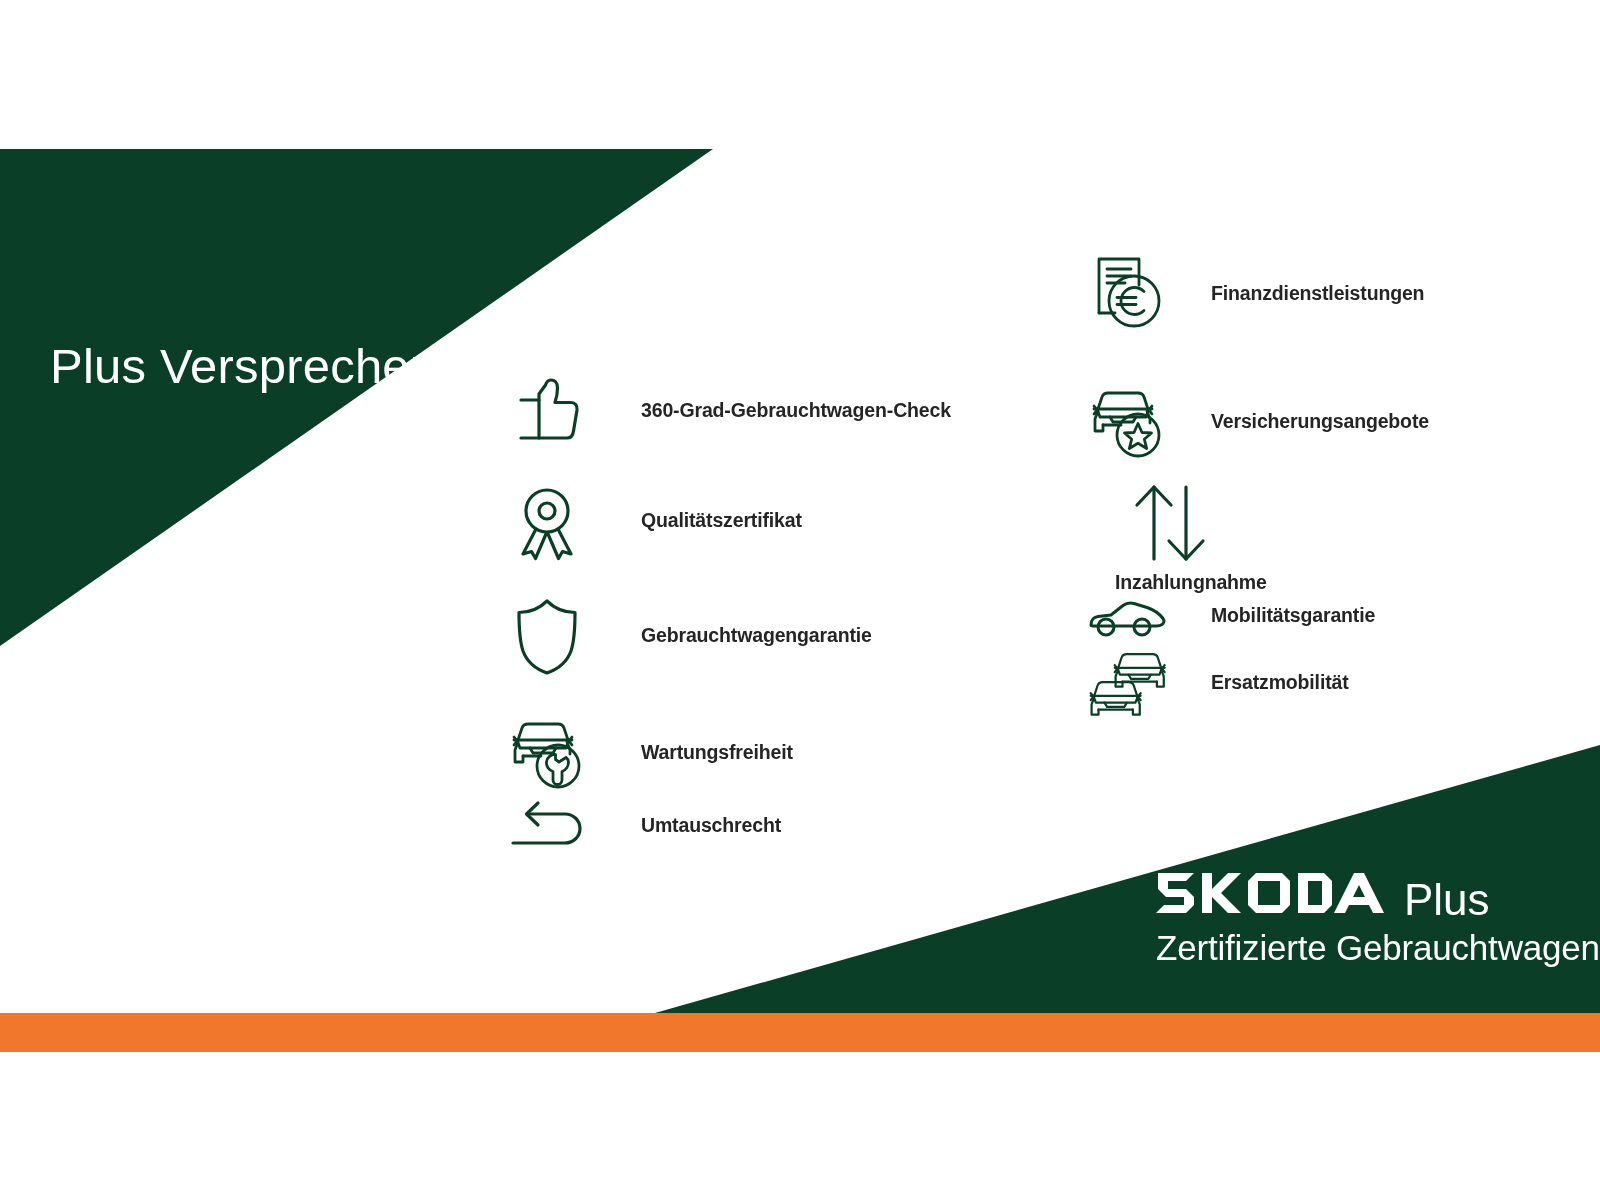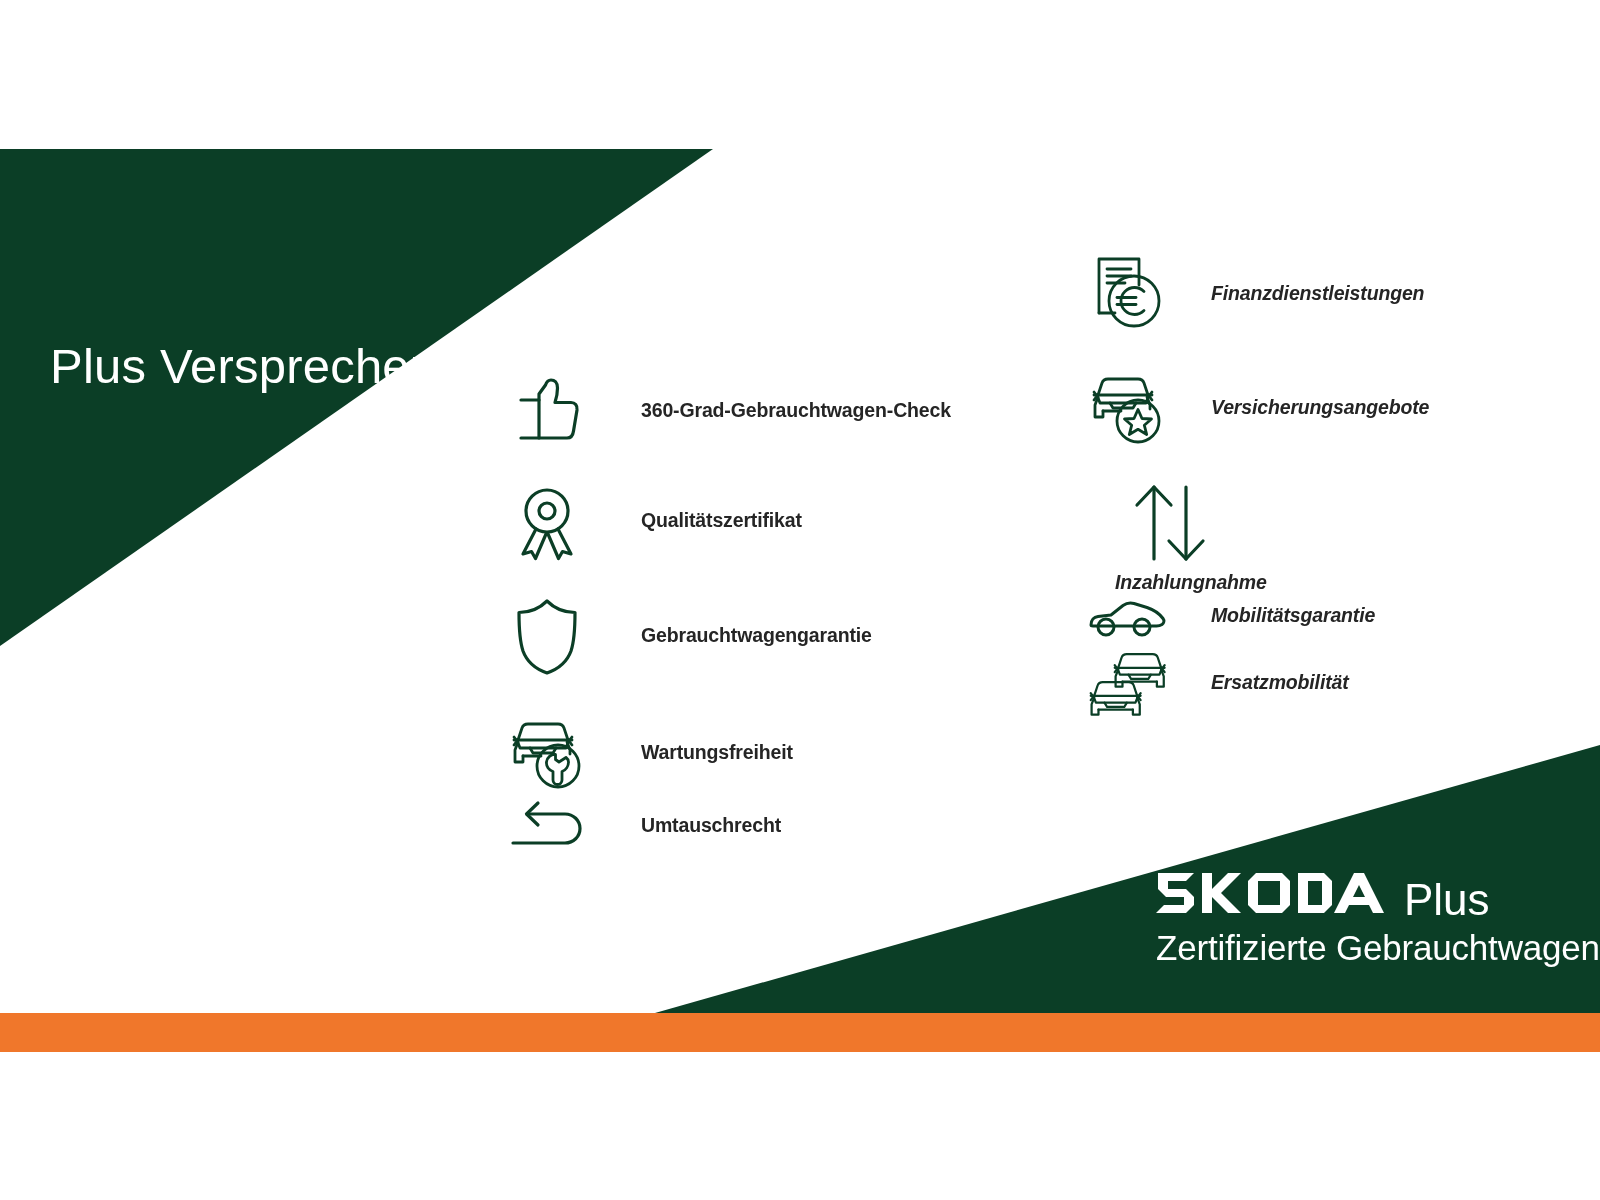--- a/index.html
+++ b/index.html
@@ -73,32 +73,32 @@
   .feature-label {
     color: #252525;
     font-size: 19.5px;
     font-weight: bold;
     letter-spacing: -0.15px;
     white-space: nowrap;
   }
 
   
   .col-left  .feature-label { margin-left: 40px; }
-  .col-right .feature-label { margin-left: 30px; font-style: italic; }
+  .col-right .feature-label { margin-left: 30px; }
 
   
   .col-left  .f0 { top: 0px; }
   .col-left  .f1 { top: 110px; }
   .col-left  .f2 { top: 225px; }
   .col-left  .f3 { top: 342px; }
   .col-left  .f4 { top: 415px; justify-content: center; }
 
   
   .col-right .f0 { top: 0px; }
-  .col-right .f1 { top: 114px; }
+  .col-right .f1 { top: 128px; }
   .col-right .f2 { top: 230px; flex-direction: column; }
   .col-right .f3 { top: 322px; }
   .col-right .f4 { top: 389px; }
 
   
   .logo-block {
     position: absolute;
     left: 1156px;
     top: 872px;
     color: #ffffff;

